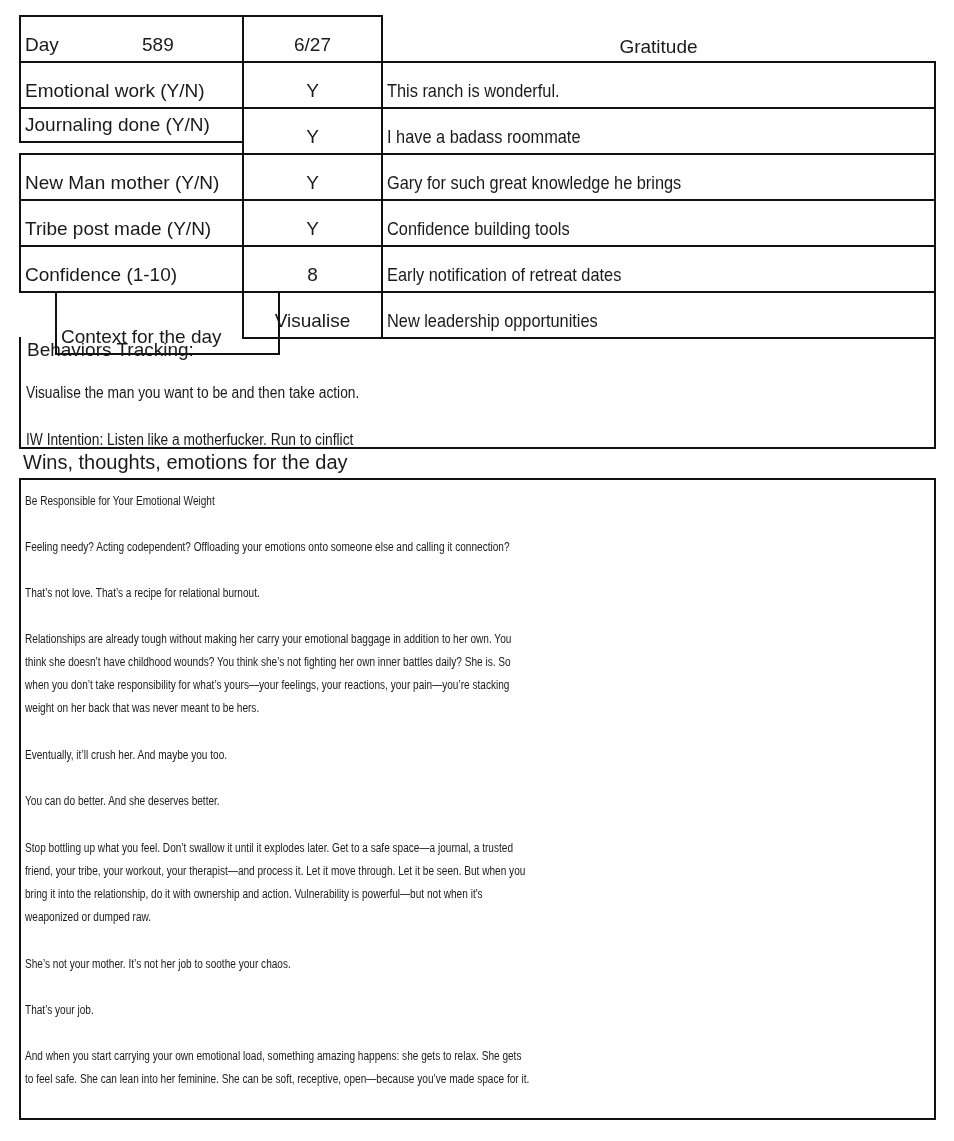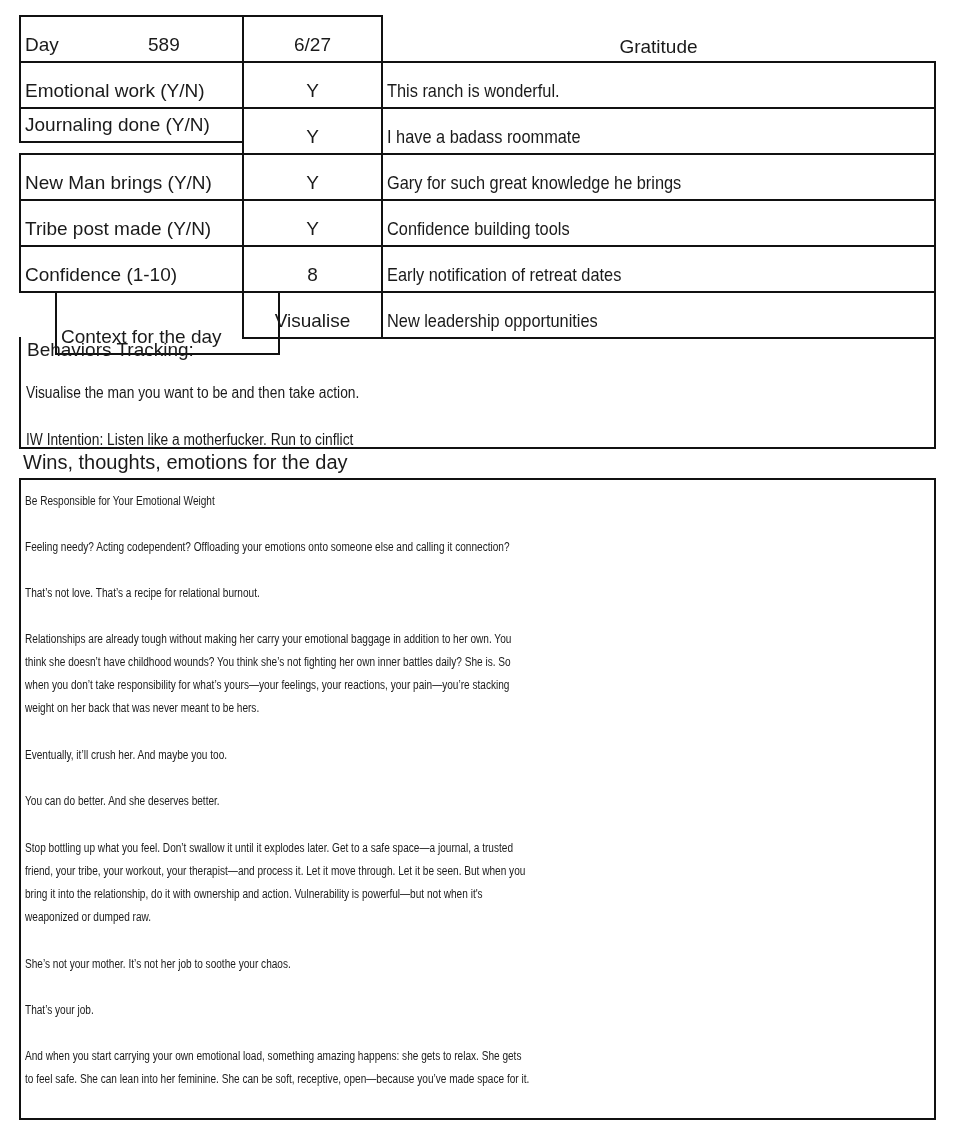--- a/index.html
+++ b/index.html
@@ -16,21 +16,21 @@
   .wins-label { font-size:20px; }
   .wins-box { border:2px solid #111; }
   .wins-box p { position:absolute; left:4px; margin:0; font-size:12px; line-height:23px; white-space:nowrap; }
   .sq { display:inline-block; transform:scaleX(0.84); transform-origin:left top; }
 </style>
 </head>
 <body>
 
 <div class="cell calibri" style="left:19px; top:15px; width:225px; height:48px;">
   <span>Day</span>
-  <span style="position:absolute; left:127px; bottom:5px;">589</span>
+  <span style="position:absolute; left:121px; bottom:5px;">589</span>
 </div>
 <div class="cell center calibri" style="left:242px; top:15px; width:141px; height:48px;">
   <span>6/27</span>
 </div>
 <div class="abs calibri" style="left:381px; top:15px; width:555px; height:48px; display:flex; align-items:flex-end; justify-content:center; padding-bottom:5px; font-size:19px;">
   <span>Gratitude</span>
 </div>
 <div class="abs" style="left:381px; top:15px; width:2px; height:48px; background:#111;"></div>
 
 <div>
@@ -50,21 +50,21 @@
     </div>
   <div class="cell center calibri" style="left:242px; top:107px; width:141px; height:48px;">
       <span>Y</span>
     </div>
   <div class="cell narrow" style="left:381px; top:107px; width:555px; height:48px;">
       <span class="narrowtext">I have a badass roommate</span>
     </div>
 </div>
 <div>
   <div class="cell calibri" style="left:19px; top:153px; width:225px; height:48px;">
-      <span>New Man brings (Y/N)</span>
+      <span>New Man mother (Y/N)</span>
     </div>
   <div class="cell center calibri" style="left:242px; top:153px; width:141px; height:48px;">
       <span>Y</span>
     </div>
   <div class="cell narrow" style="left:381px; top:153px; width:555px; height:48px;">
       <span class="narrowtext">Gary for such great knowledge he brings</span>
     </div>
 </div>
 <div>
   <div class="cell calibri" style="left:19px; top:199px; width:225px; height:48px;">

